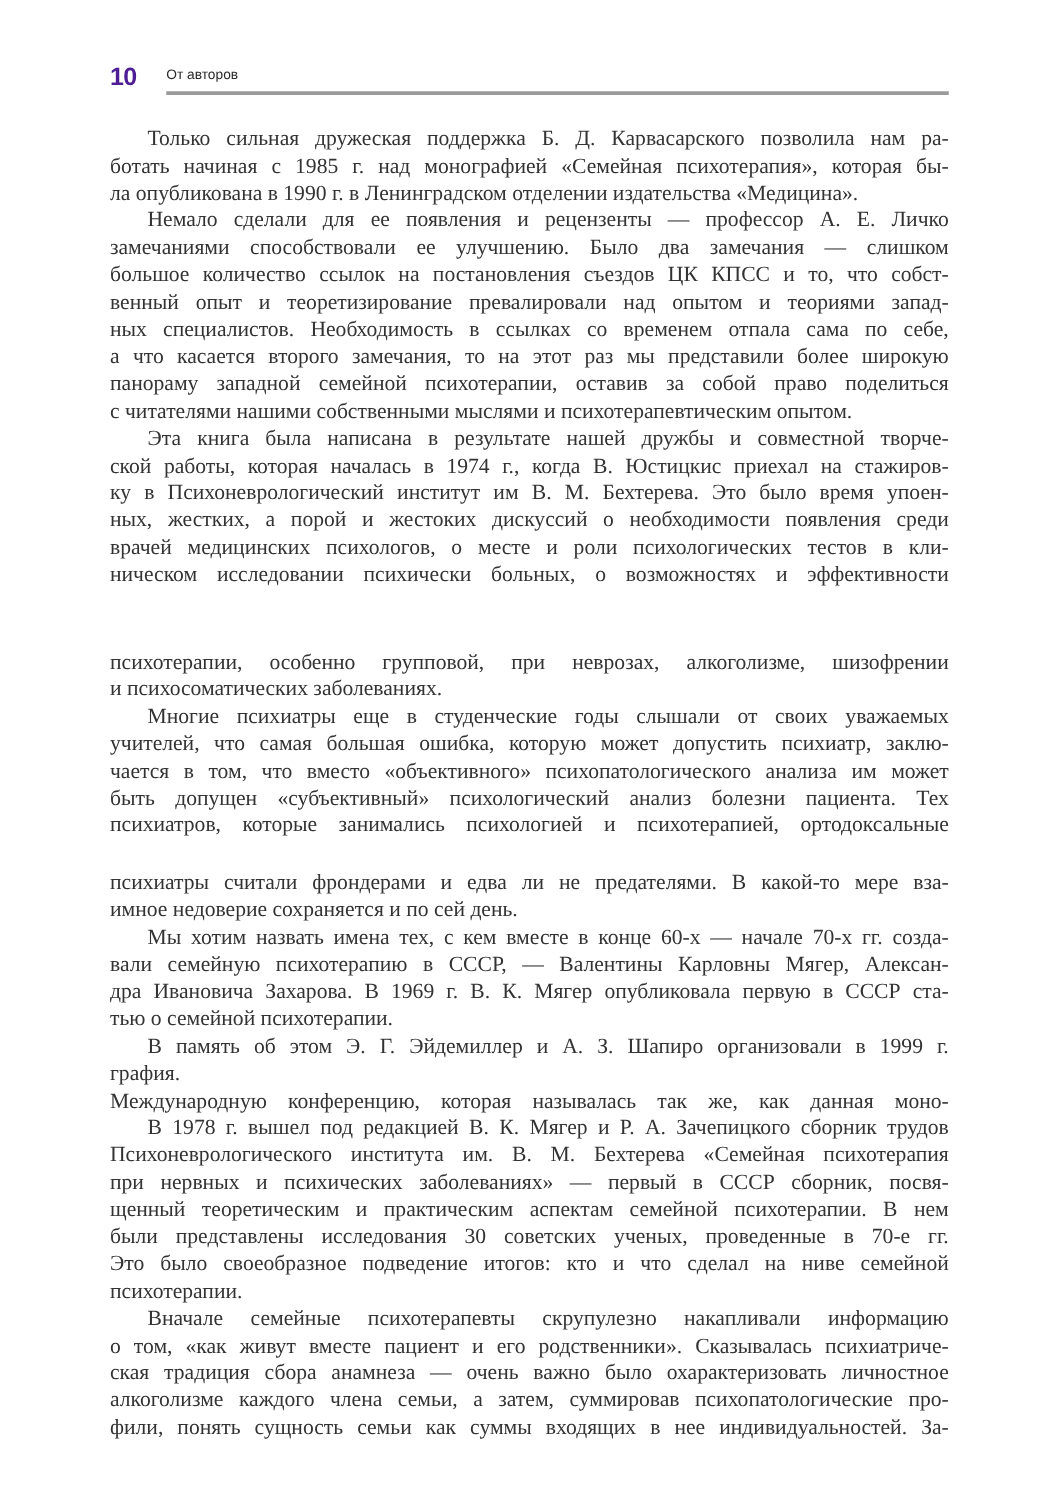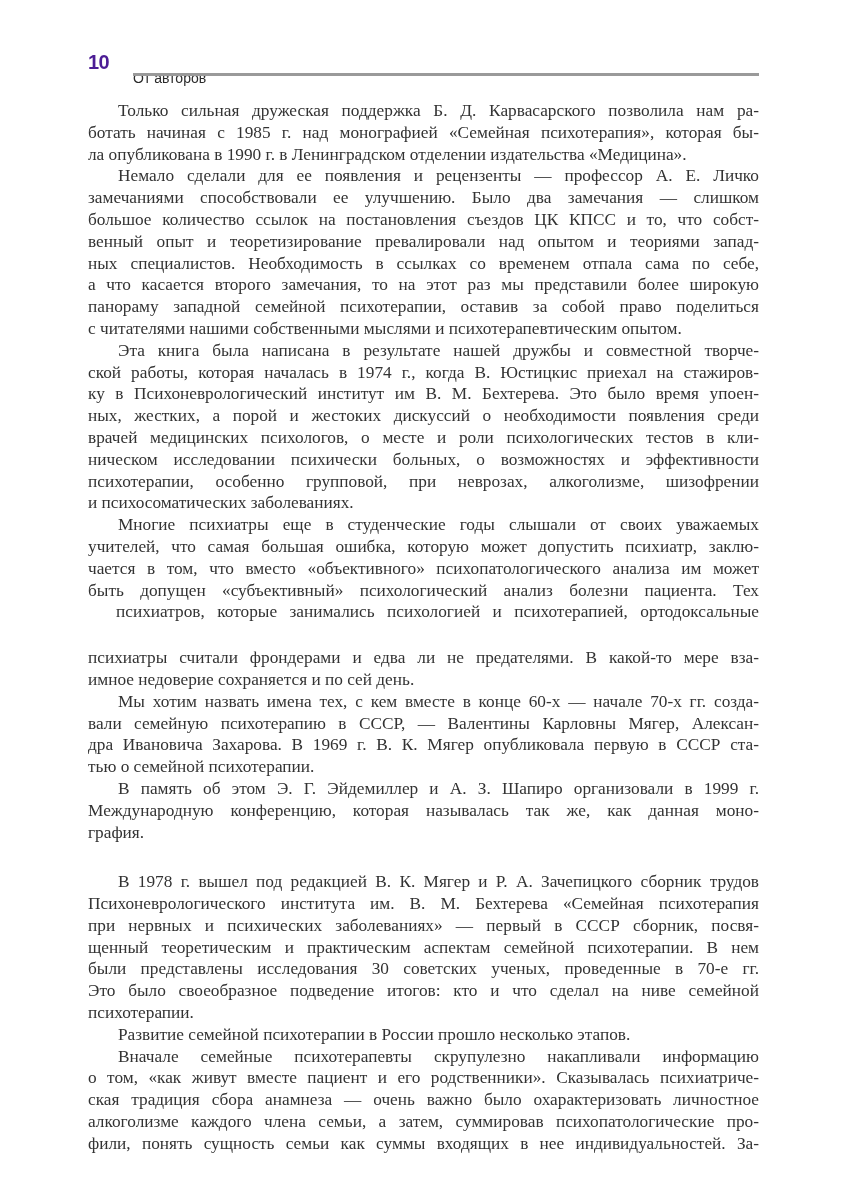--- a/index.html
+++ b/index.html
@@ -1,20 +1,20 @@
 <!DOCTYPE html>
 <html><head>
 <meta charset="utf-8">
 <style>
   html, body { margin: 0; padding: 0; background: #ffffff; }
   body { width: 850px; height: 1200px; position: relative; overflow: hidden; }
   .page { position: absolute; left: 0; top: 0; width: 850px; height: 1200px; background: #fff; }
   .header { position: absolute; left: 88px; top: 48px; width: 671px; height: 30px; }
   .page-number { position: absolute; left: 0; top: 3px; font-family: "Liberation Sans", sans-serif; font-weight: bold; font-size: 20px; color: #4c1d95; letter-spacing: -0.5px; }
-  .running-title { position: absolute; left: 45px; top: 22px; font-family: "Liberation Sans", sans-serif; font-size: 14px; color: #2a2a2a; text-align: center; }
+  .running-title { position: absolute; left: 45px; top: 6px; font-family: "Liberation Sans", sans-serif; font-size: 11px; color: #2a2a2a; text-align: center; }
   .header-rule { position: absolute; left: 45px; top: 25px; width: 626px; height: 3px; background: #9a9a9a; }
   .body-text { position: absolute; left: 88px; top: 100px; width: 671px; font-family: "Liberation Serif", serif; font-size: 17.3px; line-height: 21.8px; color: #333333; }
   .body-text p { margin: 0; text-indent: 30px; text-align: justify; text-align-last: left; hyphens: manual; }
   .body-text p .ln { display: block; text-align: justify; text-align-last: justify; }
   .body-text p .ln.last { text-align-last: left; }
 </style>
 </head>
 <body>
 
 <div class="page">
@@ -40,54 +40,51 @@
         <span class="ln" style="text-indent: 0px;">панораму западной семейной психотерапии, оставив за собой право поделиться</span>
         <span class="ln last" style="text-indent: 0px;">с читателями нашими собственными мыслями и психотерапевтическим опытом.</span>
       </p>
       <p style="text-indent: 0px;">
         <span class="ln" style="text-indent: 30px;">Эта книга была написана в результате нашей дружбы и совместной творче-</span>
         <span class="ln" style="text-indent: 0px;">ской работы, которая началась в 1974 г., когда В. Юстицкис приехал на стажиров-</span>
         <span class="ln" style="text-indent: 0px;">ку в Психоневрологический институт им В. М. Бехтерева. Это было время упоен-</span>
         <span class="ln" style="text-indent: 0px;">ных, жестких, а порой и жестоких дискуссий о необходимости появления среди</span>
         <span class="ln" style="text-indent: 0px;">врачей медицинских психологов, о месте и роли психологических тестов в кли-</span>
         <span class="ln" style="text-indent: 0px;">ническом исследовании психически больных, о возможностях и эффективности</span>
-        <span class="ln" style="text-indent: 0px;">психотерапии, особенно групповой, при неврозах, алкоголизме, шизофрении</span>
+        <span class="ln" style="text-indent: 0px; margin-top: 48px;">психотерапии, особенно групповой, при неврозах, алкоголизме, шизофрении</span>
         <span class="ln last" style="text-indent: 0px;">и психосоматических заболеваниях.</span>
       </p>
       <p style="text-indent: 0px;">
         <span class="ln" style="text-indent: 30px;">Многие психиатры еще в студенческие годы слышали от своих уважаемых</span>
         <span class="ln" style="text-indent: 0px;">учителей, что самая большая ошибка, которую может допустить психиатр, заклю-</span>
         <span class="ln" style="text-indent: 0px;">чается в том, что вместо «объективного» психопатологического анализа им может</span>
         <span class="ln" style="text-indent: 0px;">быть допущен «субъективный» психологический анализ болезни пациента. Тех</span>
-        <span class="ln" style="text-indent: 0px; margin-left: 28px;">психиатров, которые занимались психологией и психотерапией, ортодоксальные</span>
+        <span class="ln" style="text-indent: 0px;">психиатров, которые занимались психологией и психотерапией, ортодоксальные</span>
         <span class="ln" style="text-indent: 0px; margin-top: 24px;">психиатры считали фрондерами и едва ли не предателями. В какой-то мере вза-</span>
         <span class="ln last" style="text-indent: 0px;">имное недоверие сохраняется и по сей день.</span>
       </p>
       <p style="text-indent: 0px;">
         <span class="ln" style="text-indent: 30px;">Мы хотим назвать имена тех, с кем вместе в конце 60-х — начале 70-х гг. созда-</span>
         <span class="ln" style="text-indent: 0px;">вали семейную психотерапию в СССР, — Валентины Карловны Мягер, Алексан-</span>
         <span class="ln" style="text-indent: 0px;">дра Ивановича Захарова. В 1969 г. В. К. Мягер опубликовала первую в СССР ста-</span>
         <span class="ln last" style="text-indent: 0px;">тью о семейной психотерапии.</span>
       </p>
       <p style="text-indent: 0px;">
         <span class="ln" style="text-indent: 30px;">В память об этом Э. Г. Эйдемиллер и А. З. Шапиро организовали в 1999 г.</span>
+        <span class="ln last" style="text-indent: 0px;">графия.</span>
         <span class="ln" style="text-indent: 0px;">Международную конференцию, которая называлась так же, как данная моно-</span>
-        <span class="ln last" style="text-indent: 0px;">графия.</span>
       </p>
-      <p style="text-indent: 0px; margin-top: 28px;">
+      <p style="text-indent: 0px;">
         <span class="ln" style="text-indent: 30px;">В 1978 г. вышел под редакцией В. К. Мягер и Р. А. Зачепицкого сборник трудов</span>
         <span class="ln" style="text-indent: 0px;">Психоневрологического института им. В. М. Бехтерева «Семейная психотерапия</span>
         <span class="ln" style="text-indent: 0px;">при нервных и психических заболеваниях» — первый в СССР сборник, посвя-</span>
         <span class="ln" style="text-indent: 0px;">щенный теоретическим и практическим аспектам семейной психотерапии. В нем</span>
         <span class="ln" style="text-indent: 0px;">были представлены исследования 30 советских ученых, проведенные в 70-е гг.</span>
         <span class="ln" style="text-indent: 0px;">Это было своеобразное подведение итогов: кто и что сделал на ниве семейной</span>
         <span class="ln last" style="text-indent: 0px;">психотерапии.</span>
-      </p>
-      <p style="text-indent: 0px;">
-        <span class="ln last" style="text-indent: 30px;">Развитие семейной психотерапии в России прошло несколько этапов.</span>
       </p>
       <p style="text-indent: 0px;">
         <span class="ln" style="text-indent: 30px;">Вначале семейные психотерапевты скрупулезно накапливали информацию</span>
         <span class="ln" style="text-indent: 0px;">о том, «как живут вместе пациент и его родственники». Сказывалась психиатриче-</span>
         <span class="ln" style="text-indent: 0px;">ская традиция сбора анамнеза — очень важно было охарактеризовать личностное</span>
         <span class="ln" style="text-indent: 0px;">алкоголизме каждого члена семьи, а затем, суммировав психопатологические про-</span>
         <span class="ln" style="text-indent: 0px;">фили, понять сущность семьи как суммы входящих в нее индивидуальностей. За-</span>
       </p>
     </div>
 </div>

